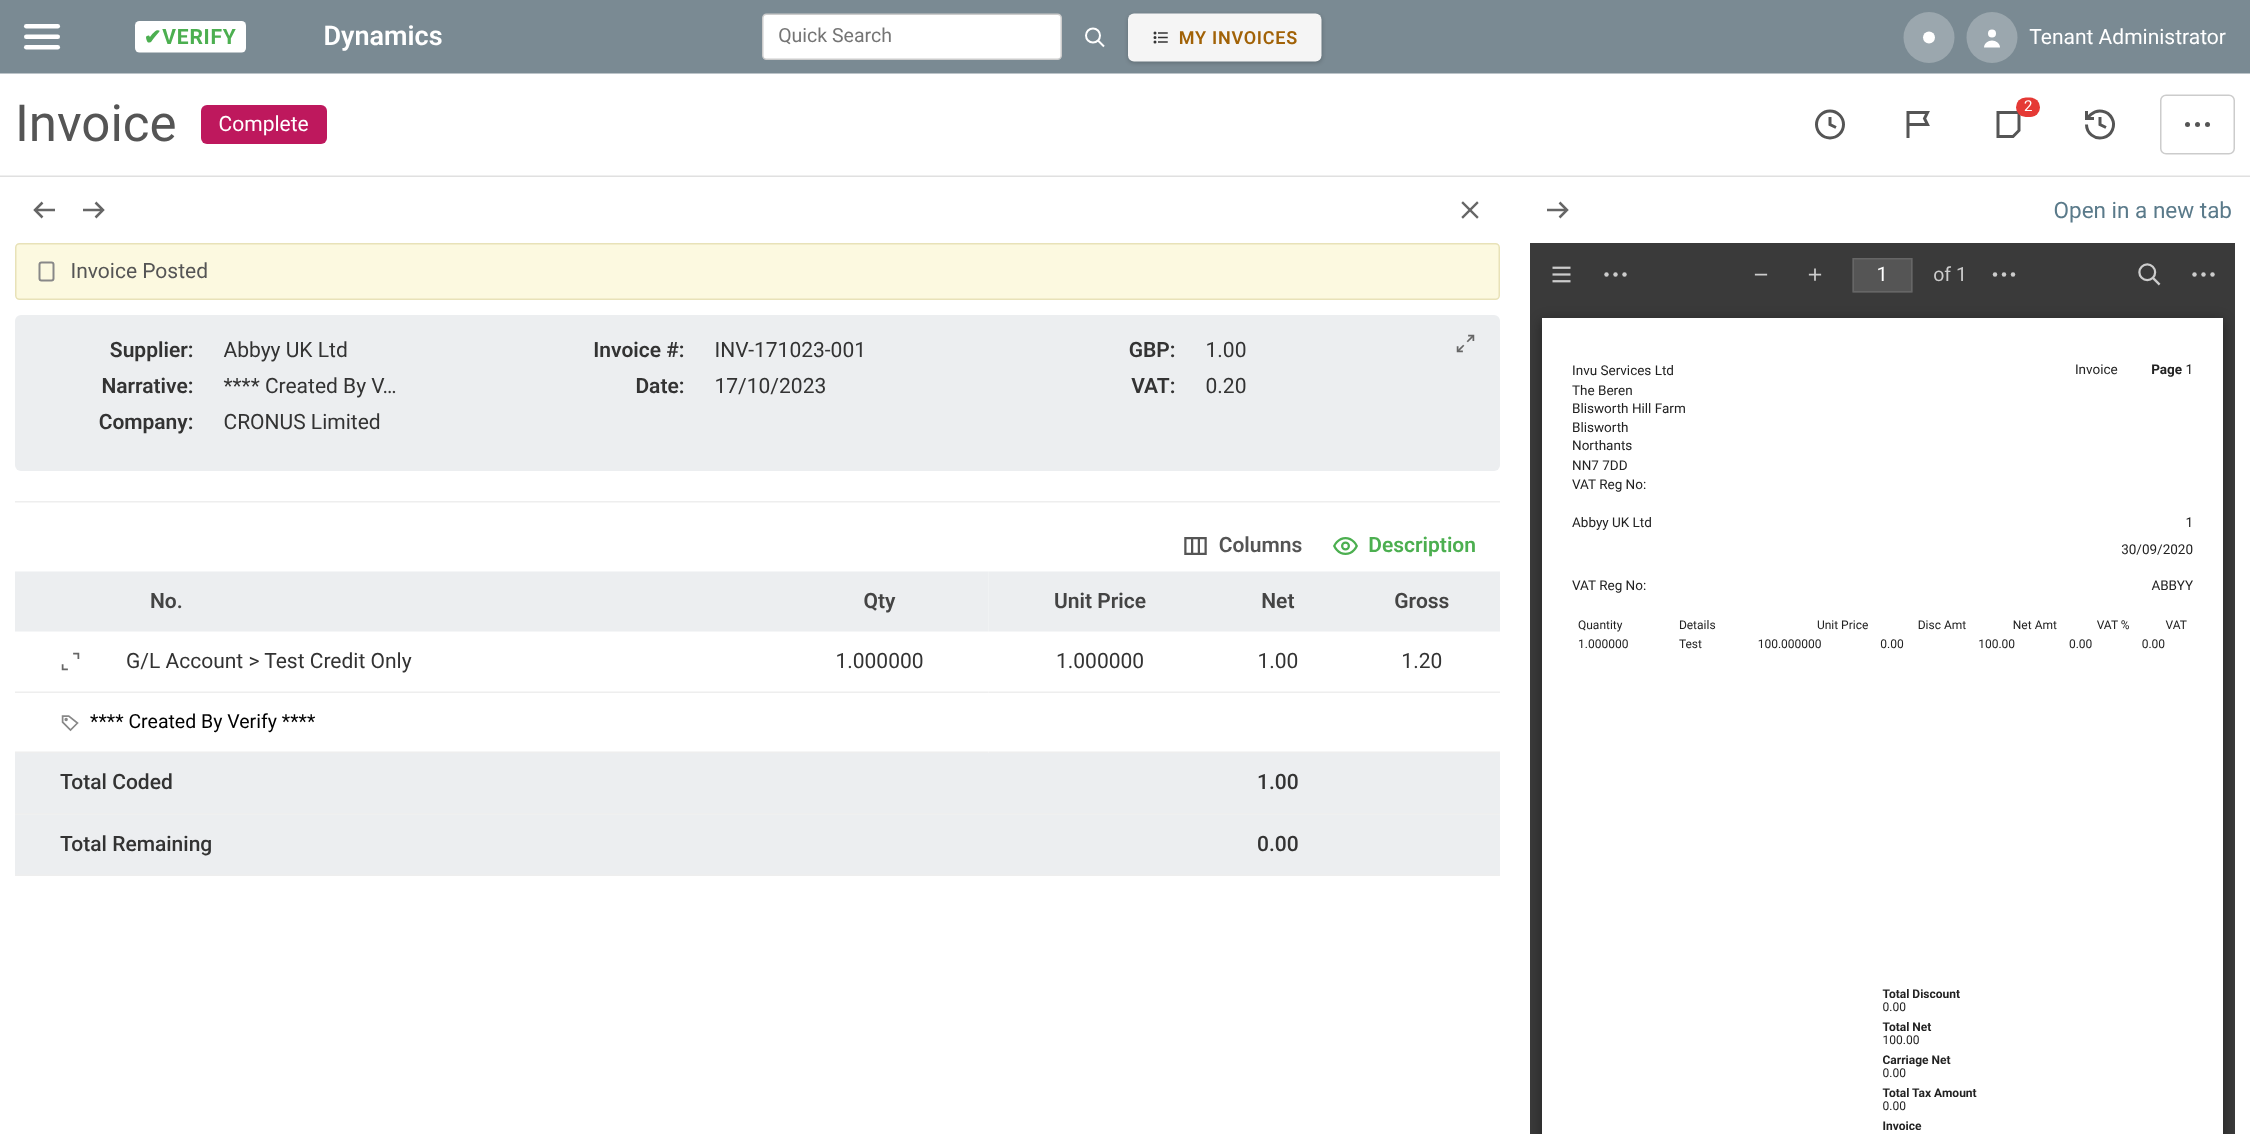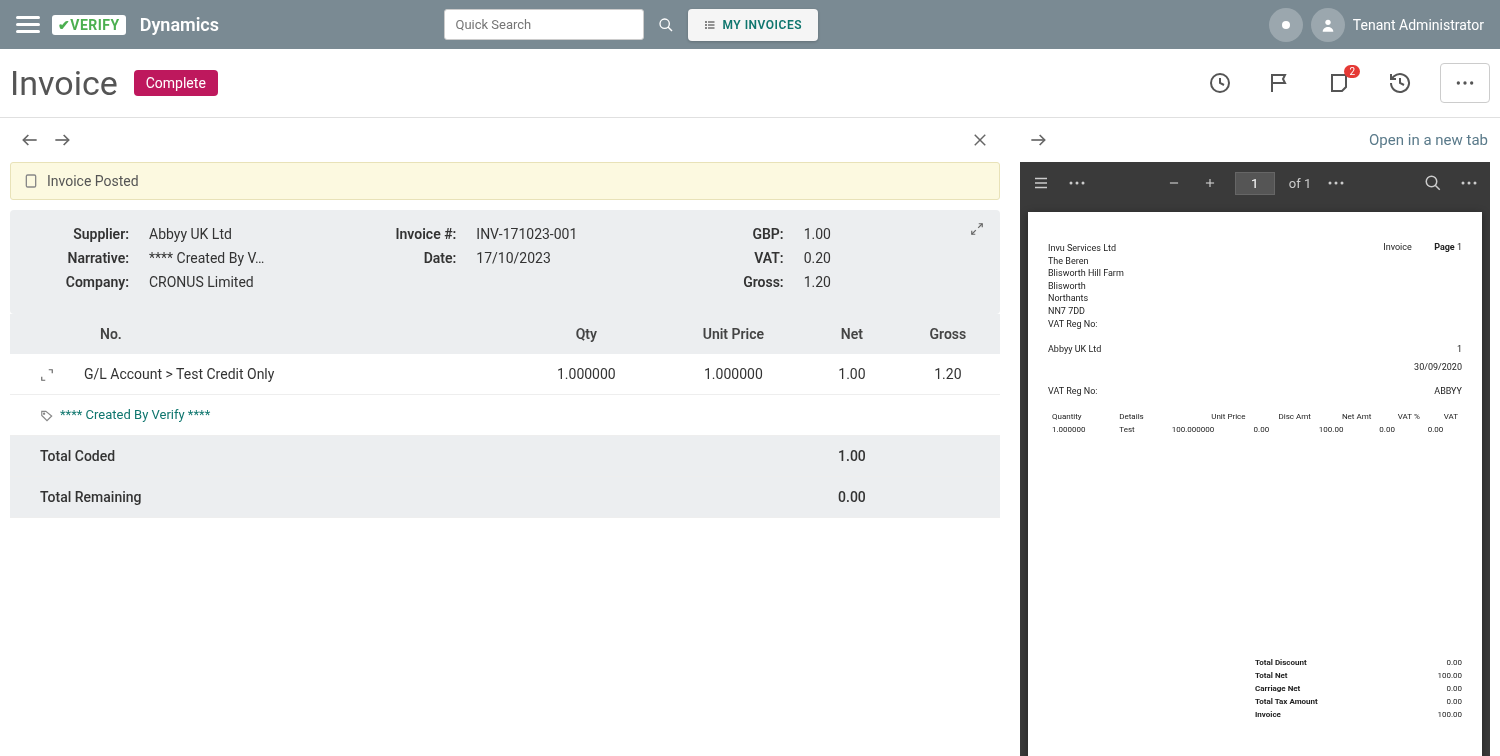--- a/index.html
+++ b/index.html
@@ -1,26 +1,26 @@
 <!DOCTYPE html>
 <html><head>
   <meta charset="utf-8">
   <style>
     * { margin:0; padding:0; box-sizing:border-box; font-family:-apple-system,BlinkMacSystemFont,"Segoe UI",Roboto,sans-serif; }
     body { background:#fff; color:#333; font-size:14px; }
-    .topbar { background:#7a8a93; height:49px; display:flex; align-items:center; padding:0 16px; color:#fff; }
+    .topbar { background:#7a8a93; height:49px; display:flex; align-items:center; padding:0 16px; color:#fff;gap:38px; }
     .hamburger { width:24px; height:24px; cursor:pointer; display:flex; flex-direction:column; justify-content:center; gap:4px; margin-right:12px;}
     .hamburger span{ display:block; height:3px; background:#fff; border-radius:2px;}
     .logo { font-weight:700; color:#4CAF50; background:#fff; padding:2px 6px; border-radius:3px; font-size:14px; letter-spacing:0.5px; margin-right:14px;}
     .logo .v{color:#4CAF50;}
     .brand { font-weight:600; font-size:18px; }
     .search-wrap{ margin-left:auto; margin-right:auto; display:flex; align-items:center; gap:12px;}
     .search-input{ width:200px; padding:7px 10px; border:1px solid #ccc; border-radius:3px; font-size:13px;}
     .search-btn{ width:20px; height:20px; display:flex; align-items:center; justify-content:center;}
-    .my-invoices-btn{ background:#f5f5f5; color:#0f766e; border:none; padding:9px 16px; border-radius:4px; font-size:12px; font-weight:600; letter-spacing:0.5px; display:flex; align-items:center; gap:6px; box-shadow:0 1px 3px rgba(0,0,0,0.2);}
+    .my-invoices-btn{ background:#f5f5f5; color:#a16207; border:none; padding:9px 16px; border-radius:4px; font-size:12px; font-weight:600; letter-spacing:0.5px; display:flex; align-items:center; gap:6px; box-shadow:0 1px 3px rgba(0,0,0,0.2);}
     .user-section{ display:flex; align-items:center; gap:8px; margin-left:auto;}
     .circle-icon{ width:34px; height:34px; border-radius:50%; background:rgba(255,255,255,0.25); display:flex; align-items:center; justify-content:center;}
     .user-label{ font-size:14px;}
     
     .page-header{ display:flex; align-items:center; padding:14px 10px; border-bottom:1px solid #e0e0e0;}
     .page-title{ font-size:34px; font-weight:400; color:#555; margin-right:16px;}
     .status-chip{ background:#be185d; color:#fff; padding:5px 12px; border-radius:4px; font-size:14px;}
     .header-icons{ margin-left:auto; display:flex; align-items:center; gap:20px;}
     .h-icon{ width:40px; height:40px; display:flex; align-items:center; justify-content:center; color:#555; position:relative;}
     .h-icon.boxed{ border:1px solid #ccc; border-radius:4px; width:50px;}
@@ -45,21 +45,21 @@
     
     .table-controls{ display:flex; justify-content:flex-end; gap:20px; padding:20px 16px 8px; border-top:1px solid #eee; margin-top:20px;}
     .tc-btn{ display:flex; align-items:center; gap:6px; font-weight:600; color:#555;}
     .tc-btn.active{ color:#4CAF50;}
     
     table.lines{ width:100%; border-collapse:collapse;}
     table.lines th{ background:#eceef0; padding:12px 10px; text-align:center; font-weight:600; color:#444;}
     table.lines th:first-child{ text-align:left; padding-left:90px;}
     table.lines td{ padding:12px 10px; text-align:center; border-bottom:1px solid #eee;}
     table.lines td:first-child{ text-align:left; padding-left:30px;}
-    .desc-row td{ text-align:left; padding-left:40px; color:#0f766e; font-size:13px;}
+    .desc-row td{ text-align:left; padding-left:40px; color:#000000; font-size:13px;}
     .total-row td{ background:#eceef0; text-align:left; padding-left:28px; font-weight:500;}
     .total-row td.num{ text-align:center; padding-left:10px;}
     
     .right-top{ display:flex; align-items:center; padding:6px 12px;}
     .right-top .arrow-btn{ color:#666;}
     .open-tab{ margin-left:auto; color:#5a7a8a; font-size:15px;}
     
     .viewer-toolbar{ background:#3a3a3a; color:#ccc; height:42px; display:flex; align-items:center; padding:0 10px; gap:14px; margin:0 10px;}
     .vt-icon{ width:22px; height:22px; display:flex; align-items:center; justify-content:center;}
     .page-input{ width:40px; background:#555; border:1px solid #666; color:#fff; text-align:center; padding:3px;}
@@ -70,21 +70,21 @@
     .doc-header{ display:flex; justify-content:space-between;}
     .addr-block div{ line-height:1.4;}
     .doc-right{ text-align:right;}
     .doc-sec{ margin-top:14px; display:flex; justify-content:space-between;}
     .doc-table{ width:100%; margin-top:14px; font-size:8px; border-collapse:collapse;}
     .doc-table th{ text-align:right; padding:2px 4px; font-weight:400;}
     .doc-table th:first-child,.doc-table th:nth-child(2){text-align:left;}
     .doc-table td{ padding:2px 4px;}
     .doc-table td:first-child,.doc-table td:nth-child(2){text-align:left;}
     .doc-totals{ margin-top:220px; width:50%; margin-left:auto; font-size:8px;}
-    .doc-totals .tr{ display:flex; justify-content:space-between; padding:2px 0;}
+    .doc-totals .tr{ display:flex; padding:2px 0;flex-direction:column;}
     .doc-totals .tr .tl{ font-weight:700;}
     
     svg{ display:block;}
   </style>
 </head>
 <body>
 
 <div class="topbar">
   <div class="hamburger">
       <span></span>
@@ -234,28 +234,41 @@
         </div>
         <div class="info-col">
           <div class="row">
               <span class="lbl">GBP:</span>
               <span class="val">1.00</span>
             </div>
           <div class="row">
               <span class="lbl">VAT:</span>
               <span class="val">0.20</span>
             </div>
-          <div class="row">
-              <span class="lbl">Gross:</span>
-              <span class="val">1.20</span>
-            </div>
-        </div>
-      </div>
-    </div>
-
+        </div>
+      </div>
+    </div>
+
+    <div class="table-controls">
+      <div class="tc-btn">
+        <svg width="18" height="18" viewBox="0 0 24 24" fill="none" stroke="#555" stroke-width="2">
+            <rect x="3" y="5" width="18" height="14"></rect>
+            <line x1="9" y1="5" x2="9" y2="19"></line>
+            <line x1="15" y1="5" x2="15" y2="19"></line>
+          </svg>
+        <span>Columns</span>
+      </div>
+      <div class="tc-btn active">
+        <svg width="18" height="18" viewBox="0 0 24 24" fill="none" stroke="#4CAF50" stroke-width="2">
+            <circle cx="12" cy="12" r="3"></circle>
+            <path d="M2 12s3-7 10-7 10 7 10 7-3 7-10 7-10-7-10-7z"></path>
+          </svg>
+        <span>Description</span>
+      </div>
+    </div>
 
     <table class="lines">
       <thead>
           <tr>
         <th>No.</th>
         <th>Qty</th>
         <th>Unit Price</th>
         <th>Net</th>
         <th>Gross</th>
       </tr>

